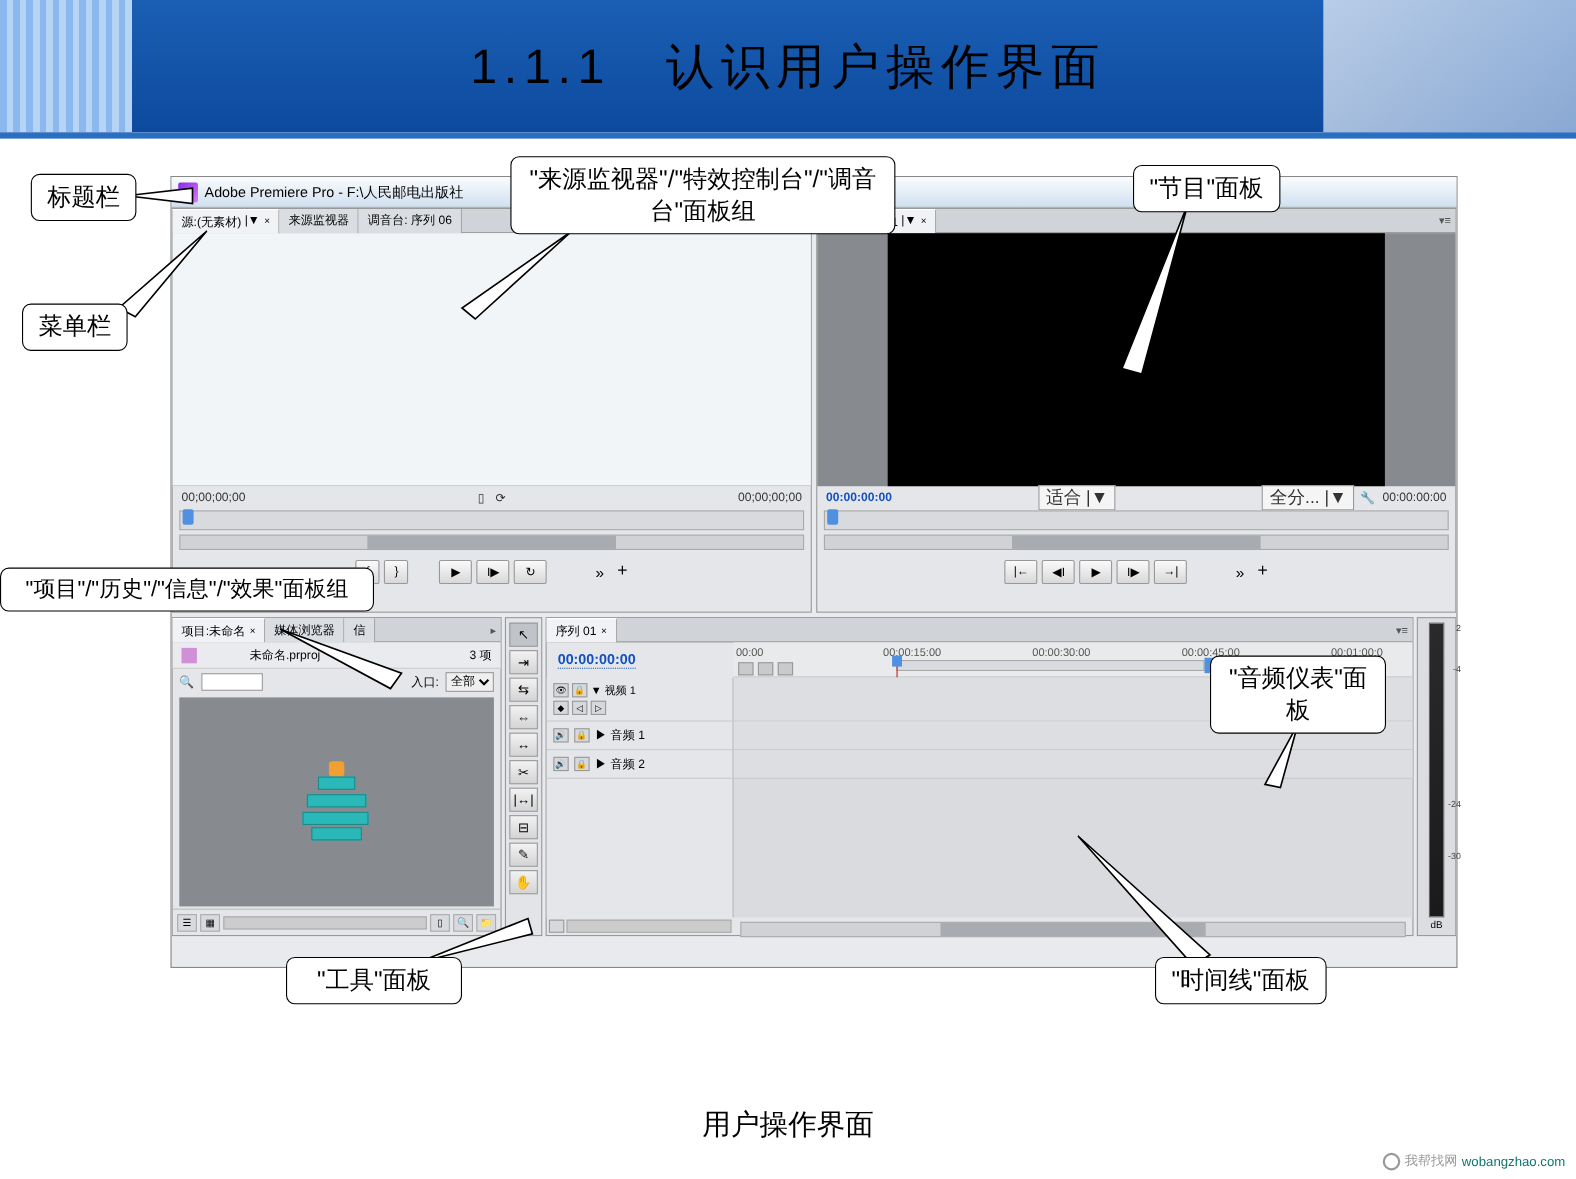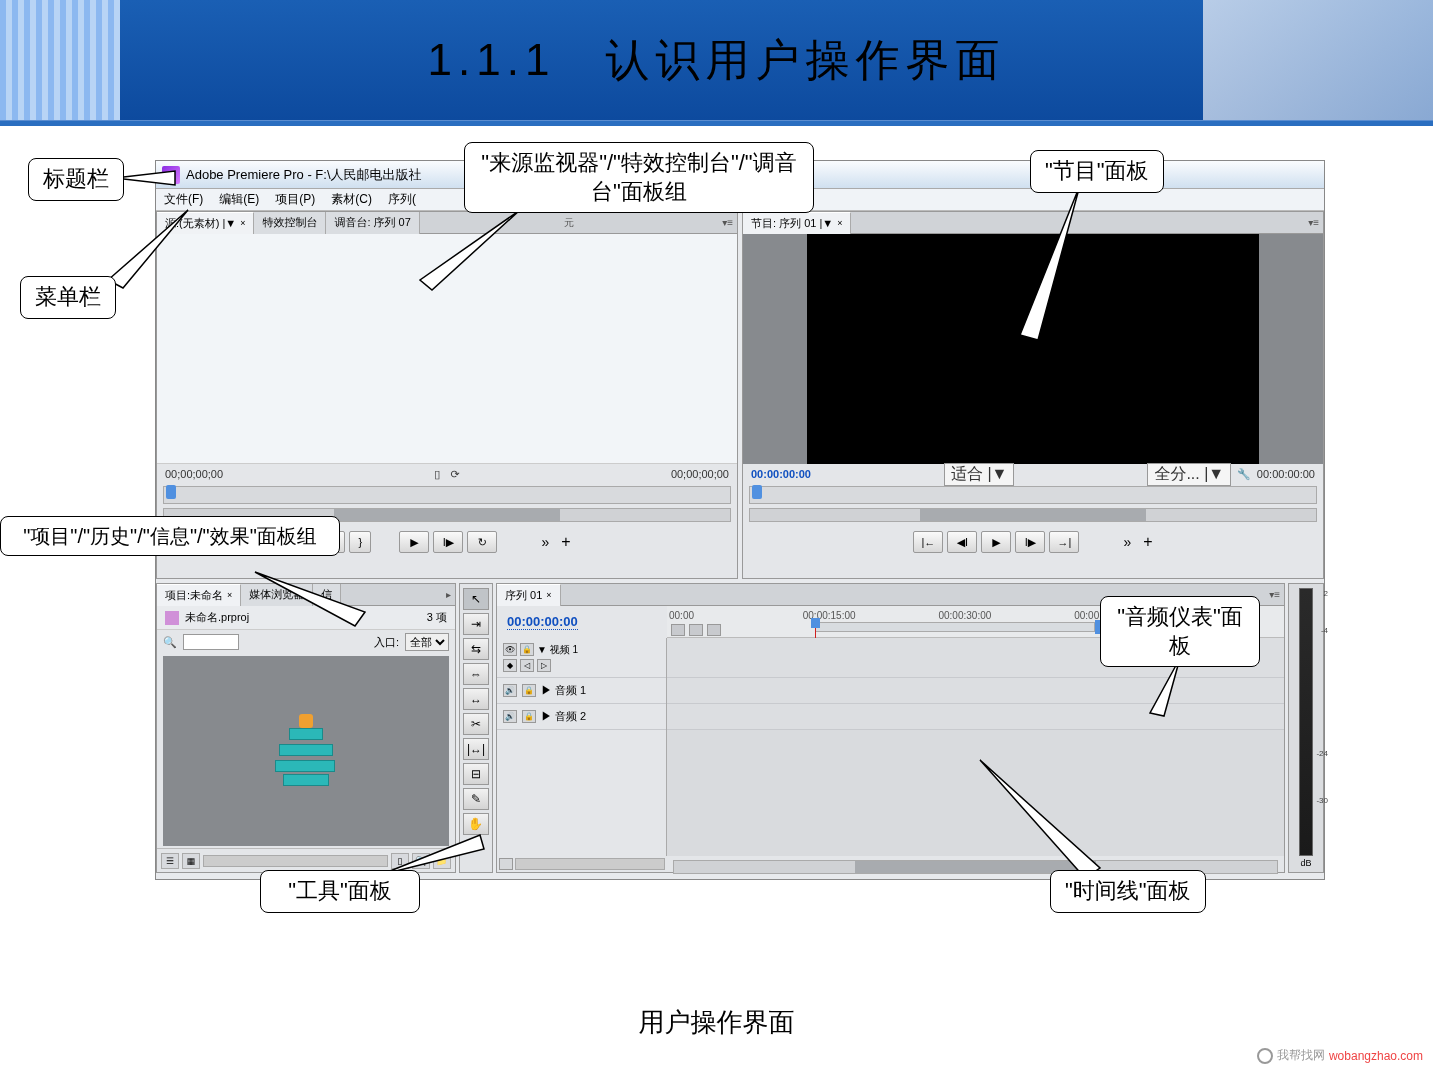--- a/index.html
+++ b/index.html
@@ -32,21 +32,21 @@
 .scrubber { height: 18px; background: #d8dadd; border: 1px solid #aaa; margin: 2px 6px; position: relative; }
 .scrubber .head { position: absolute; left: 2px; top: -2px; width: 10px; height: 14px; background: #5090e0; border-radius: 2px; }
 .transport { height: 32px; display: flex; align-items: center; justify-content: center; gap: 4px; margin-top: 4px; }
 .tbtn { width: 30px; height: 22px; background: linear-gradient(#fafafa, #d8d8d8); border: 1px solid #999; border-radius: 2px; display: flex; align-items: center; justify-content: center; font-size: 11px; }
 .transport .bracket { width: 22px; }
 .transport .small-end { margin-left: 40px; font-size: 14px; }
 .scroll-h { height: 14px; background: #d0d2d5; border: 1px solid #aaa; margin: 4px 6px; position: relative; }
 .scroll-h::before { content:""; position:absolute; left:30%; width:40%; height:100%; background:#a8abaf; }
 .panels-row2 { display: flex; height: 290px; margin-top: 4px; }
 .project-panel { width: 300px; display: flex; flex-direction: column; }
-.project-file-row { height: 24px; display: flex; align-items: center; padding: 0 8px; font-size: 11px; background: #e9ebee; border-bottom: 1px solid #ccc; }
+.project-file-row { height: 24px; display: flex; align-items: center; padding: 0 8px; font-size: 11px; background: #e9ebee; border-bottom: 1px solid #ccc; gap: 42px; }
 .project-file-row .icon { width: 14px; height: 14px; background: #d090d8; margin-right: 6px; }
 .project-file-row .count { margin-left: auto; }
 .search-row { height: 24px; display: flex; align-items: center; padding: 0 6px; gap: 6px; font-size: 11px; }
 .search-row input { width: 56px; height: 16px; border: 1px solid #999; font-size: 11px; padding: 0 3px; }
 .search-row select { height: 18px; font-size: 11px; border: 1px solid #999; }
 .search-row .lbl { margin-left: auto; }
 .bin-area { flex: 1; background: #878a8e; margin: 2px 6px; display: flex; align-items: center; justify-content: center; }
 .clip-icon { width: 70px; height: 70px; position: relative; }
 .clip-icon .bar { position: absolute; left: 8px; width: 54px; height: 12px; background: #2bb8b8; border: 1px solid #1a8a8a; }
 .clip-icon .b1 { top: 12px; left: 18px; width: 34px; }
@@ -138,39 +138,32 @@
 <div class="callout" style="left:1100px; top:596px; width:160px;">"音频仪表"面板</div>
 <svg class="ptr" style="left:1150px; top:658px;" width="60" height="60">
     <polygon points="30,0 0,55 14,58" fill="#fff" stroke="#000" stroke-width="1.5"></polygon>
   </svg>
 
 <div class="app-container">
   <div class="titlebar">
     <div class="logo"></div>
     <span>Adobe Premiere Pro - F:\人民邮电出版社</span>
   </div>
-  <div class="menubar">
-    <span>文件(F)</span>
-    <span>编辑(E)</span>
-    <span>项目(P)</span>
-    <span>素材(C)</span>
-    <span>序列(</span>
-  </div>
 
   <div class="panels-row1">
 
     <div class="panel source-panel">
       <div class="panel-tabs">
         <div class="panel-tab active">
             <span>源:(无素材)</span>
             <span style="margin-left:3px">|▼</span>
             <span class="close">×</span>
           </div>
-        <div class="panel-tab">特效控制台</div>
-        <div class="panel-tab">调音台: 序列 07</div>
+        <div class="panel-tab">来源监视器</div>
+        <div class="panel-tab">调音台: 序列 06</div>
         <span class="mini">元</span>
         <span class="mini">▾≡</span>
       </div>
       <div class="source-body"></div>
       <div class="time-row">
         <span>00;00;00;00</span>
         <span style="display:flex; gap:10px;">
             <span>▯</span>
             <span>⟳</span>
           </span>
@@ -363,14 +356,14 @@
       </div>
       <div class="meter-db">dB</div>
     </div>
   </div>
 </div>
 
 <div class="caption">用户操作界面</div>
 <div class="watermark">
   <div class="mg"></div>
   <span>我帮找网</span>
-  <span style="color:#ef4444">wobangzhao.com</span>
+  <span style="color:#0f766e">wobangzhao.com</span>
 </div>
 
 </body></html>

